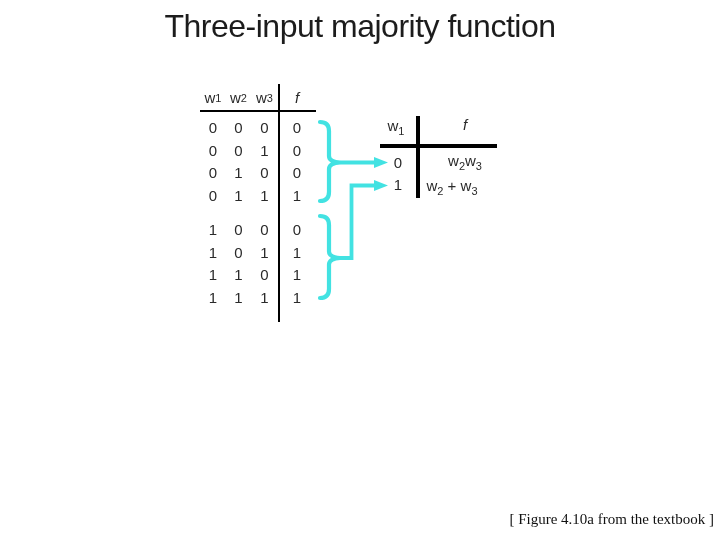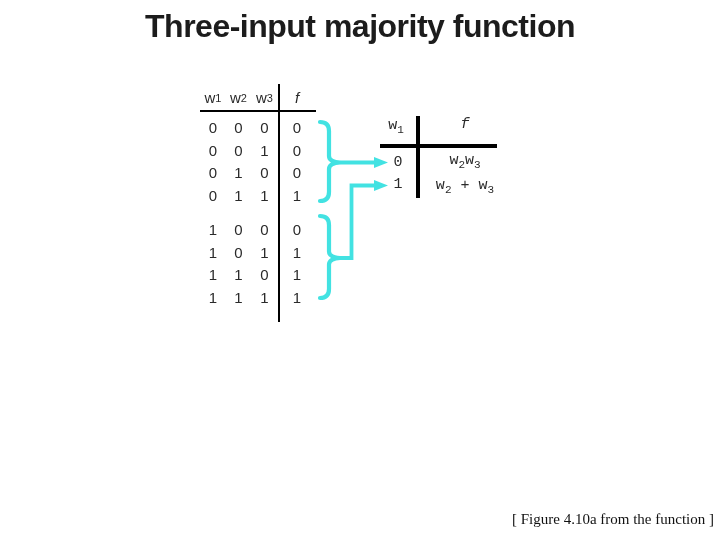--- a/index.html
+++ b/index.html
@@ -11,21 +11,21 @@
     position: relative;
     overflow: hidden;
   }
 
   
   .slide-title {
     position: absolute;
     top: 8px; left: 0; width: 720px;
     text-align: center;
     font-size: 32px;
-    font-weight: bold;
+    font-weight: normal;
     color: #1c1c1c;
     letter-spacing: -0.5px;
   }
 
   
   .figure-text { color: #2a2a2a; font-size: 15px; }
   .tt {
     position: absolute; left: 200px; top: 84px; width: 116px;
   }
   .tt-head { display: flex; height: 26px; align-items: center; }
@@ -45,21 +45,21 @@
     width: 1.5px; height: 238px; background: #000;
   }
 
   
   .overlay {
     position: absolute; left: 0; top: 0; width: 720px; height: 540px;
     pointer-events: none;
   }
 
   
-  .st-cell { position: absolute; text-align: center; color: #2a2a2a; font-size: 15px; font-family: Liberation Mono, monospace; }
+  .st-cell { position: absolute; text-align: center; color: #2a2a2a; font-size: 15px; }
   .st-hline { position: absolute; left: 380px; top: 144px; width: 117px; height: 4px; background: #000; }
   .st-vline { position: absolute; left: 416px; top: 116px; width: 4px; height: 82px; background: #000; }
 
   
   .caption {
     position: absolute; right: 6px; top: 511px;
     font-family: "Liberation Serif", serif;
     font-size: 15px;
     color: #111;
   }
@@ -165,18 +165,18 @@
     <span>w</span><span class="sub">1</span>
   </div>
   <div class="st-cell f-italic" style="left:425px; top:116px; width:80px;">f</div>
 
   <div class="st-cell" style="left:384px; top:154px; width:28px;">0</div>
   <div class="st-cell" style="left:423px; top:152px; width:84px;">
     <span>w</span><span class="sub">2</span><span></span><span>w</span><span class="sub">3</span>
   </div>
 
   <div class="st-cell" style="left:384px; top:176px; width:28px;">1</div>
-  <div class="st-cell" style="left:423px; top:177px; width:84px;">
+  <div class="st-cell" style="left:410px; top:177px; width:84px;">
     <span>w</span><span class="sub">2</span><span> + </span><span>w</span><span class="sub">3</span>
   </div>
 </div>
 
-<div class="caption">[ Figure 4.10a from the function ]</div>
+<div class="caption">[ Figure 4.10a from the textbook ]</div>
 
 </body></html>

